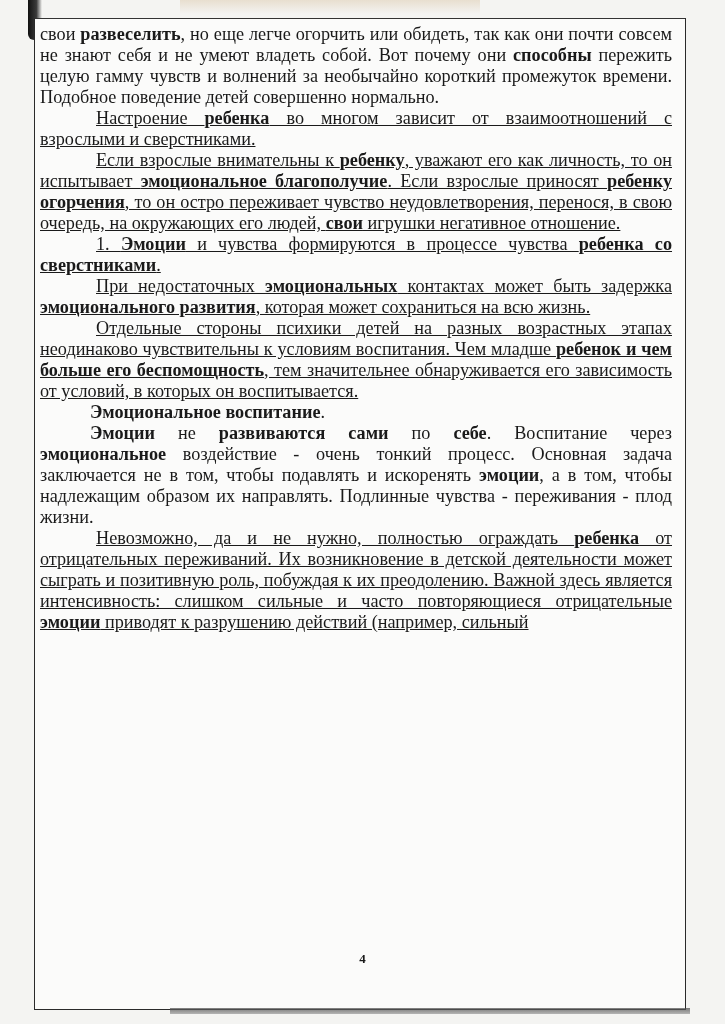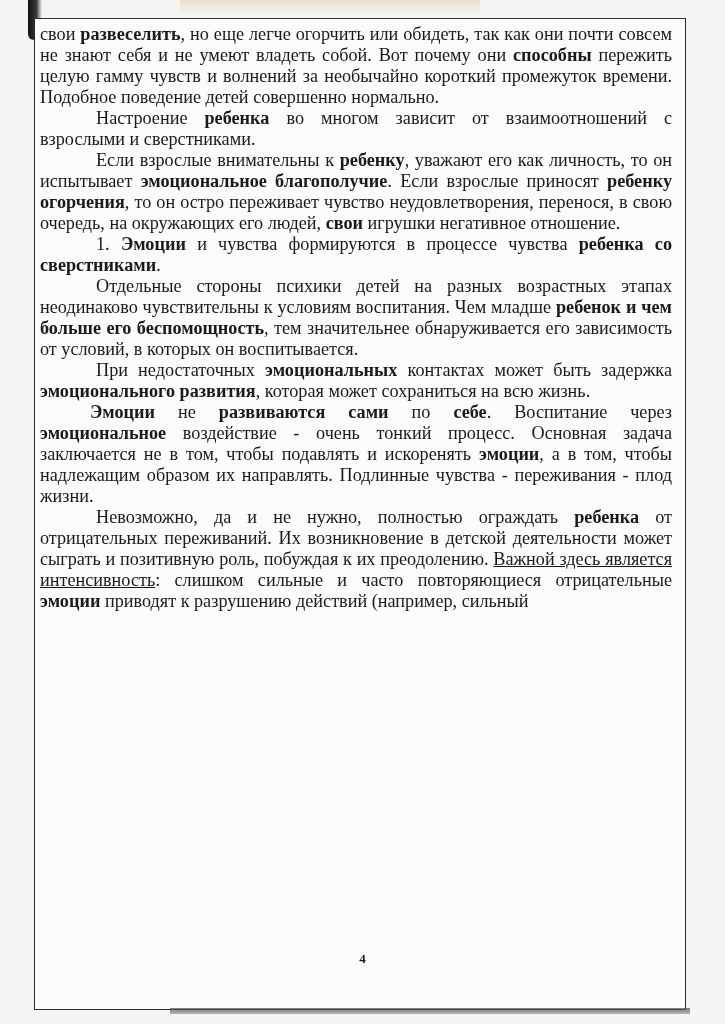--- a/index.html
+++ b/index.html
@@ -30,21 +30,21 @@
     position:absolute; left:170px; top:1008px; width:520px; height:6px;
     background:linear-gradient(180deg,#444,#999);
     opacity:.7;
   }
   .text {
     position:absolute; left:40px; top:24px; width:632px;
     font-size:18.2px; line-height:21px;
     text-align:justify;
   }
   .p { margin:0; text-indent:0; }
-  .ind { text-indent:56px; }
+  .ind { text-indent:56px;text-decoration:underline; }
   .ind2 { text-indent:50px; }
   .b { font-weight:bold;margin-top:47px; }
   .i { font-style:italic; }
   .u { text-decoration:underline; }
   .page-num {
     position:absolute; left:0; width:725px; top:951px; text-align:center;
     font-weight:bold; font-size:13px;
   }
 </style>
 </head>
@@ -53,19 +53,20 @@
 <div class="binder-shadow"></div>
 <div class="top-glare"></div>
 <div class="frame"></div>
 <div class="frame-bottom-shade"></div>
 
 <div class="text">
   <p class="p"><span>свои </span><span class="b">развеселить</span><span>, но еще легче огорчить или обидеть, так как они почти совсем не знают себя и не умеют владеть собой. Вот почему они </span><span class="b">способны</span><span> пережить целую гамму чувств и волнений за необычайно короткий промежуток времени. Подобное поведение детей совершенно нормально.</span></p>
   <p class="p ind"><span>Настроение </span><span class="b">ребенка</span><span> во многом зависит от взаимоотношений с взрослыми и сверстниками.</span></p>
   <p class="p ind"><span>Если взрослые внимательны к </span><span class="b">ребенку</span><span>, уважают его как личность, то он испытывает </span><span class="b">эмоциональное благополучие</span><span>. Если взрослые приносят </span><span class="b">ребенку огорчения</span><span>, то он остро переживает чувство неудовлетворения, перенося, в свою очередь, на окружающих его людей, </span><span class="b">свои</span><span> игрушки негативное отношение.</span></p>
   <p class="p ind"><span>1. </span><span class="b">Эмоции</span><span> и чувства формируются в процессе чувства </span><span class="b">ребенка со сверстниками</span><span>.</span></p>
+  <p class="p ind"><span>При недостаточных </span><span class="b">эмоциональных</span><span> контактах может быть задержка </span><span class="b">эмоционального развития</span><span>, которая может сохраниться на всю жизнь.</span></p>
   <p class="p ind"><span>Отдельные стороны психики детей на разных возрастных этапах неодинаково чувствительны к условиям воспитания. Чем младше </span><span class="b">ребенок и чем больше его беспомощность</span><span>, тем значительнее обнаруживается его зависимость от условий, в которых он воспитывается.</span></p>
-  <p class="p ind"><span>При недостаточных </span><span class="b">эмоциональных</span><span> контактах может быть задержка </span><span class="b">эмоционального развития</span><span>, которая может сохраниться на всю жизнь.</span></p>
+  <p class="p ind2"><span class="b">Эмоциональное воспитание</span><span>.</span></p>
   <p class="p ind2"><span class="b">Эмоции</span><span> не </span><span class="b">развиваются</span><span> </span><span class="b">сами</span><span> по </span><span class="b">себе</span><span>. Воспитание через </span><span class="b">эмоциональное</span><span> воздействие - очень тонкий процесс. Основная задача заключается не в том, чтобы подавлять и искоренять </span><span class="b">эмоции</span><span>, а в том, чтобы надлежащим образом их направлять. Подлинные чувства - переживания - плод жизни.</span></p>
   <p class="p ind"><span>Невозможно, да и не нужно, полностью ограждать </span><span class="b">ребенка</span><span> от отрицательных переживаний. Их возникновение в детской деятельности может сыграть и позитивную роль, побуждая к их преодолению. </span><span class="u">Важной здесь является интенсивность</span><span>: слишком сильные и часто повторяющиеся отрицательные </span><span class="b">эмоции</span><span> приводят к разрушению действий (например, сильный</span></p>
 </div>
 
 <div class="page-num">4</div>
 
 </body></html>

